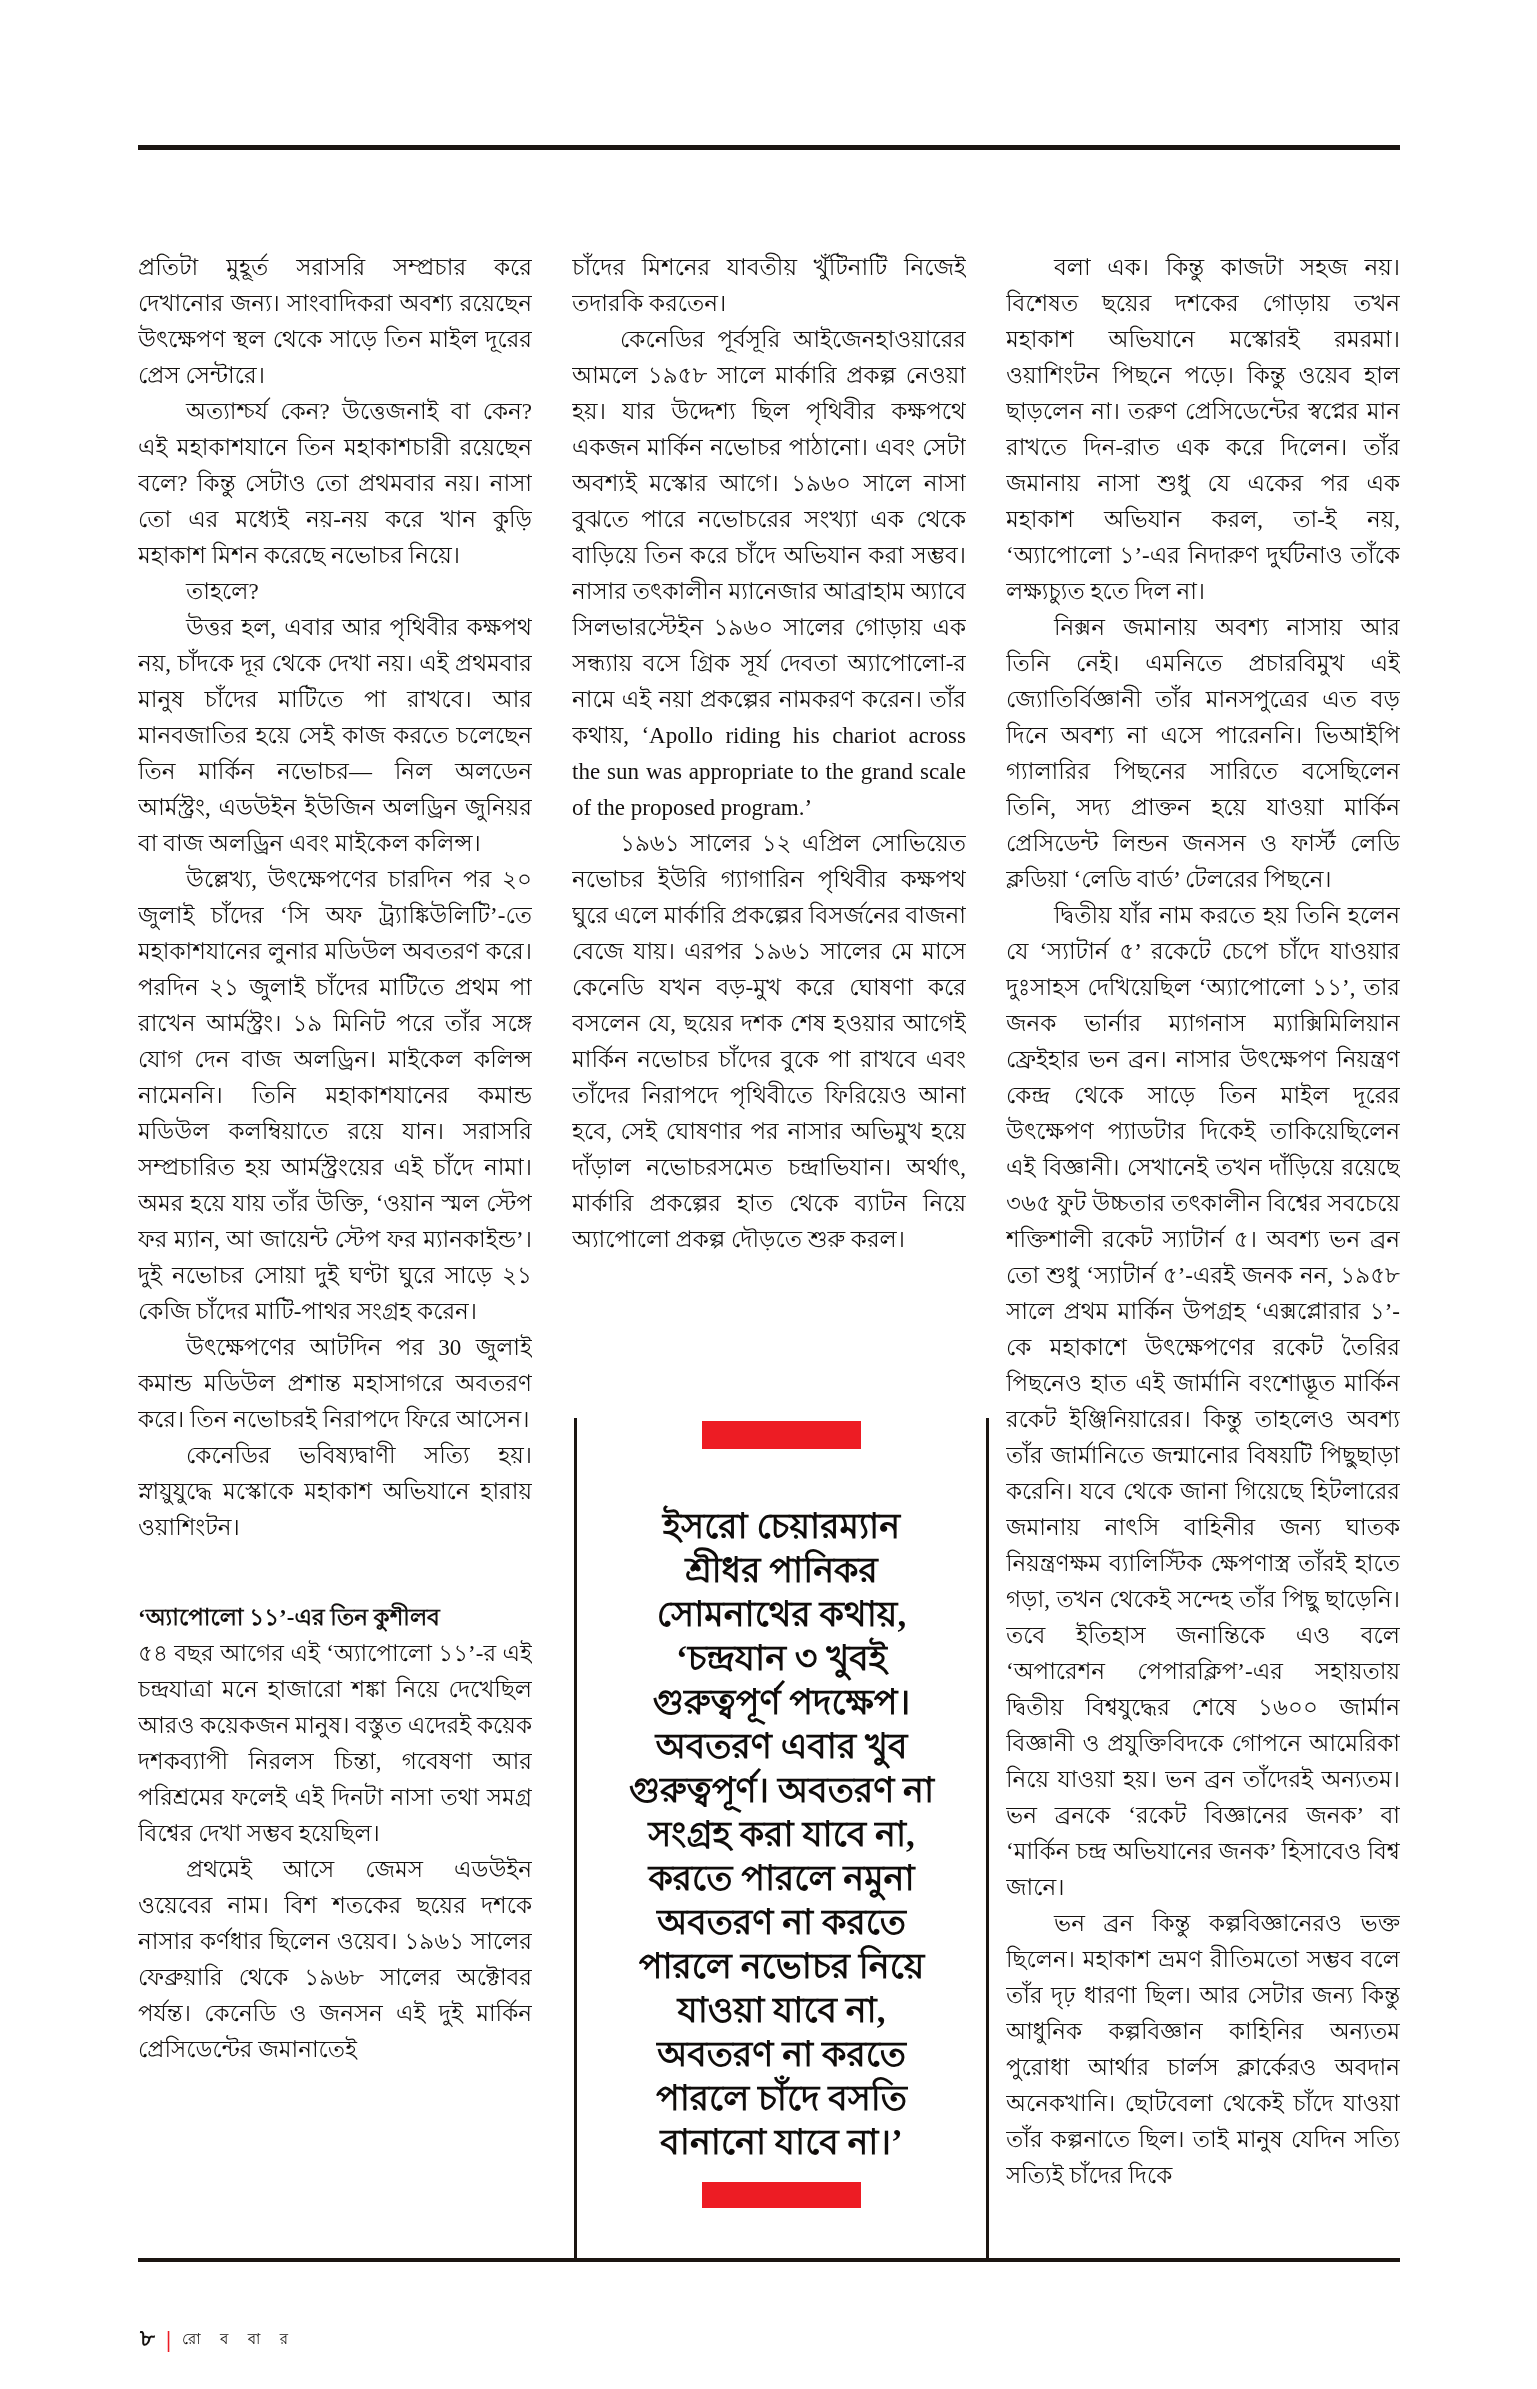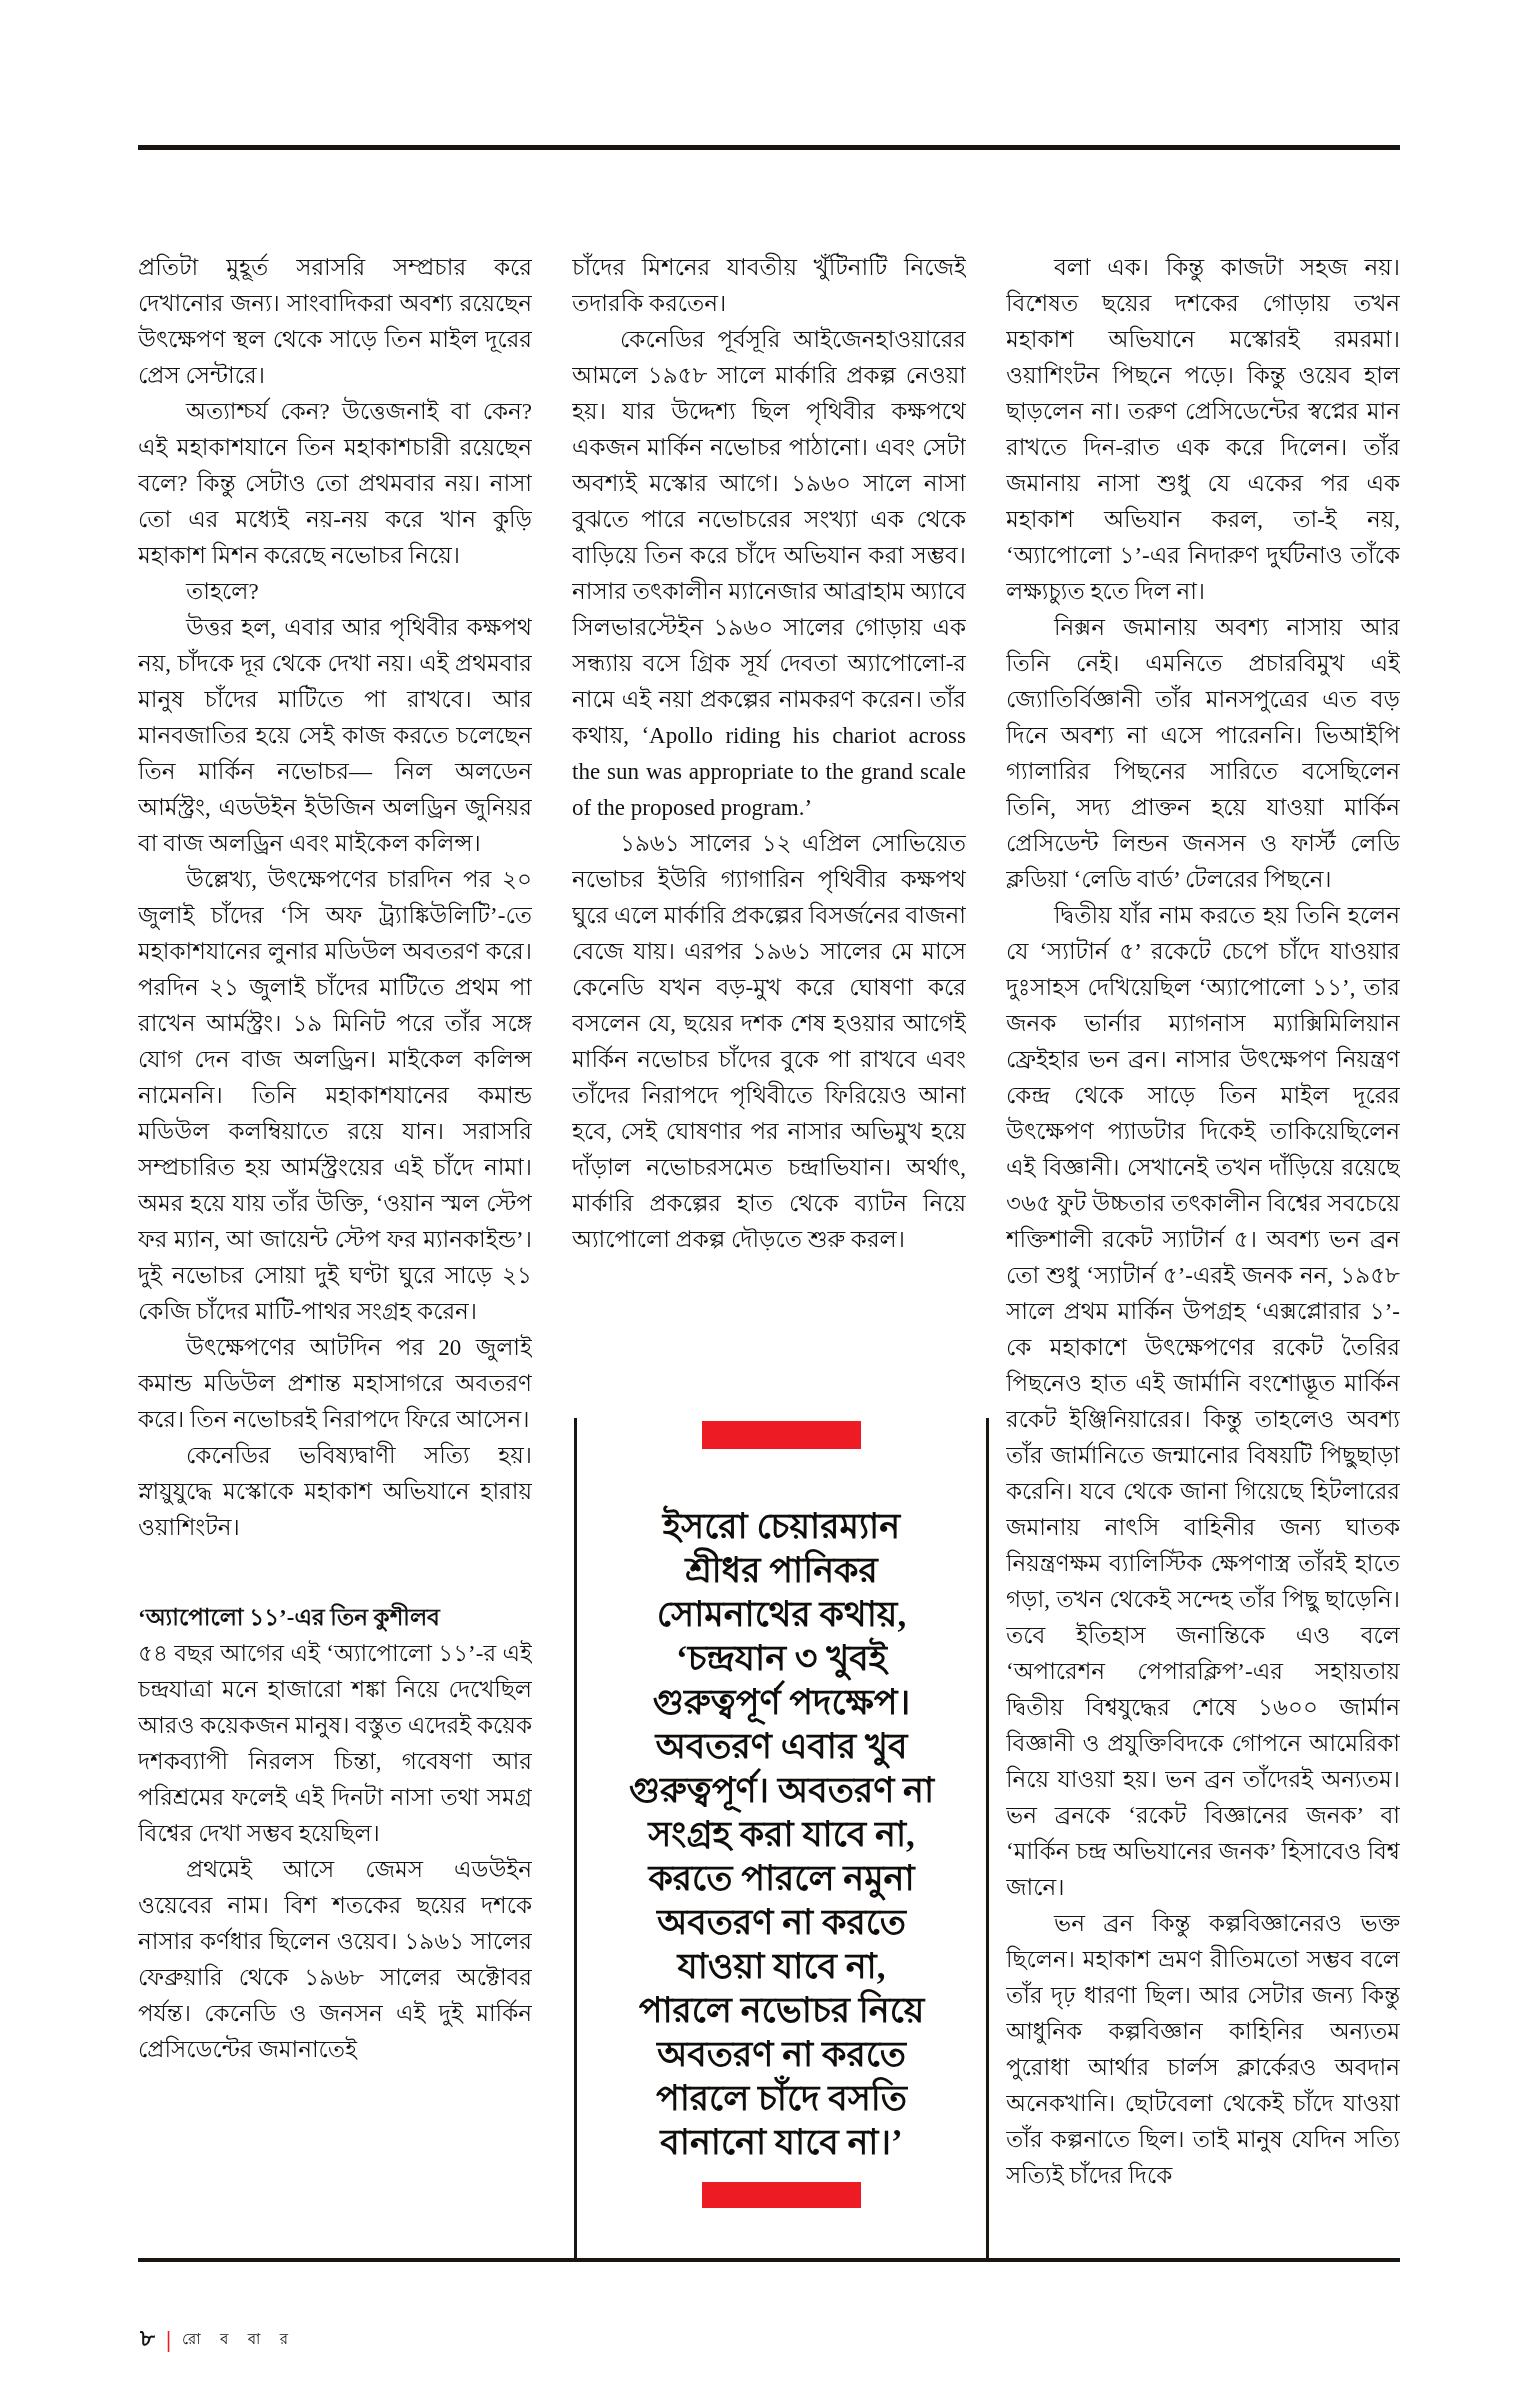--- a/index.html
+++ b/index.html
@@ -37,21 +37,21 @@
 
   <div class="top-rule"></div>
 
   <div class="columns">
     <div class="col">
         <p>প্রতিটা মুহূর্ত সরাসরি সম্প্রচার করে দেখানোর জন্য। সাংবাদিকরা অবশ্য রয়েছেন উৎক্ষেপণ স্থল থেকে সাড়ে তিন মাইল দূরের প্রেস সেন্টারে।</p>
         <p class="indent">অত্যাশ্চর্য কেন? উত্তেজনাই বা কেন? এই মহাকাশযানে তিন মহাকাশচারী রয়েছেন বলে? কিন্তু সেটাও তো প্রথমবার নয়। নাসা তো এর মধ্যেই নয়-নয় করে খান কুড়ি মহাকাশ মিশন করেছে নভোচর নিয়ে।</p>
         <p class="indent">তাহলে?</p>
         <p class="indent">উত্তর হল, এবার আর পৃথিবীর কক্ষপথ নয়, চাঁদকে দূর থেকে দেখা নয়। এই প্রথমবার মানুষ চাঁদের মাটিতে পা রাখবে। আর মানবজাতির হয়ে সেই কাজ করতে চলেছেন তিন মার্কিন নভোচর— নিল অলডেন আর্মস্ট্রং, এডউইন ইউজিন অলড্রিন জুনিয়র বা বাজ অলড্রিন এবং মাইকেল কলিন্স।</p>
         <p class="indent">উল্লেখ্য, উৎক্ষেপণের চারদিন পর ২০ জুলাই চাঁদের ‘সি অফ ট্র্যাঙ্কিউলিটি’-তে মহাকাশযানের লুনার মডিউল অবতরণ করে। পরদিন ২১ জুলাই চাঁদের মাটিতে প্রথম পা রাখেন আর্মস্ট্রং। ১৯ মিনিট পরে তাঁর সঙ্গে যোগ দেন বাজ অলড্রিন। মাইকেল কলিন্স নামেননি। তিনি মহাকাশযানের কমান্ড মডিউল কলম্বিয়াতে রয়ে যান। সরাসরি সম্প্রচারিত হয় আর্মস্ট্রংয়ের এই চাঁদে নামা। অমর হয়ে যায় তাঁর উক্তি, ‘ওয়ান স্মল স্টেপ ফর ম্যান, আ জায়েন্ট স্টেপ ফর ম্যানকাইন্ড’। দুই নভোচর সোয়া দুই ঘণ্টা ঘুরে সাড়ে ২১ কেজি চাঁদের মাটি-পাথর সংগ্রহ করেন।</p>
-        <p class="indent">উৎক্ষেপণের আটদিন পর 20 জুলাই কমান্ড মডিউল প্রশান্ত মহাসাগরে অবতরণ করে। তিন নভোচরই নিরাপদে ফিরে আসেন।</p>
+        <p class="indent">উৎক্ষেপণের আটদিন পর 30 জুলাই কমান্ড মডিউল প্রশান্ত মহাসাগরে অবতরণ করে। তিন নভোচরই নিরাপদে ফিরে আসেন।</p>
         <p class="indent">কেনেডির ভবিষ্যদ্বাণী সত্যি হয়। স্নায়ুযুদ্ধে মস্কোকে মহাকাশ অভিযানে হারায় ওয়াশিংটন।</p>
         <p class="subhead">‘অ্যাপোলো ১১’-এর তিন কুশীলব</p>
         <p>৫৪ বছর আগের এই ‘অ্যাপোলো ১১’-র এই চন্দ্রযাত্রা মনে হাজারো শঙ্কা নিয়ে দেখেছিল আরও কয়েকজন মানুষ। বস্তুত এদেরই কয়েক দশকব্যাপী নিরলস চিন্তা, গবেষণা আর পরিশ্রমের ফলেই এই দিনটা নাসা তথা সমগ্র বিশ্বের দেখা সম্ভব হয়েছিল।</p>
         <p class="indent">প্রথমেই আসে জেমস এডউইন ওয়েবের নাম। বিশ শতকের ছয়ের দশকে নাসার কর্ণধার ছিলেন ওয়েব। ১৯৬১ সালের ফেব্রুয়ারি থেকে ১৯৬৮ সালের অক্টোবর পর্যন্ত। কেনেডি ও জনসন এই দুই মার্কিন প্রেসিডেন্টের জমানাতেই</p>
       </div>
     <div class="col col-middle">
         <p>চাঁদের মিশনের যাবতীয় খুঁটিনাটি নিজেই তদারকি করতেন।</p>
         <p class="indent">কেনেডির পূর্বসূরি আইজেনহাওয়ারের আমলে ১৯৫৮ সালে মার্কারি প্রকল্প নেওয়া হয়। যার উদ্দেশ্য ছিল পৃথিবীর কক্ষপথে একজন মার্কিন নভোচর পাঠানো। এবং সেটা অবশ্যই মস্কোর আগে। ১৯৬০ সালে নাসা বুঝতে পারে নভোচরের সংখ্যা এক থেকে বাড়িয়ে তিন করে চাঁদে অভিযান করা সম্ভব। নাসার তৎকালীন ম্যানেজার আব্রাহাম অ্যাবে সিলভারস্টেইন ১৯৬০ সালের গোড়ায় এক সন্ধ্যায় বসে গ্রিক সূর্য দেবতা অ্যাপোলো-র নামে এই নয়া প্রকল্পের নামকরণ করেন। তাঁর কথায়, ‘Apollo riding his chariot across the sun was appropriate to the grand scale of the proposed program.’</p>
         <p class="indent">১৯৬১ সালের ১২ এপ্রিল সোভিয়েত নভোচর ইউরি গ্যাগারিন পৃথিবীর কক্ষপথ ঘুরে এলে মার্কারি প্রকল্পের বিসর্জনের বাজনা বেজে যায়। এরপর ১৯৬১ সালের মে মাসে কেনেডি যখন বড়-মুখ করে ঘোষণা করে বসলেন যে, ছয়ের দশক শেষ হওয়ার আগেই মার্কিন নভোচর চাঁদের বুকে পা রাখবে এবং তাঁদের নিরাপদে পৃথিবীতে ফিরিয়েও আনা হবে, সেই ঘোষণার পর নাসার অভিমুখ হয়ে দাঁড়াল নভোচরসমেত চন্দ্রাভিযান। অর্থাৎ, মার্কারি প্রকল্পের হাত থেকে ব্যাটন নিয়ে অ্যাপোলো প্রকল্প দৌড়তে শুরু করল।</p>
       </div>
@@ -69,22 +69,22 @@
         <div>ইসরো চেয়ারম্যান</div>
         <div>শ্রীধর পানিকর</div>
         <div>সোমনাথের কথায়,</div>
         <div>‘চন্দ্রযান ৩ খুবই</div>
         <div>গুরুত্বপূর্ণ পদক্ষেপ।</div>
         <div>অবতরণ এবার খুব</div>
         <div>গুরুত্বপূর্ণ। অবতরণ না</div>
         <div>সংগ্রহ করা যাবে না,</div>
         <div>করতে পারলে নমুনা</div>
         <div>অবতরণ না করতে</div>
+        <div>পারলে নভোচর নিয়ে</div>
         <div>যাওয়া যাবে না,</div>
-        <div>পারলে নভোচর নিয়ে</div>
         <div>অবতরণ না করতে</div>
         <div>পারলে চাঁদে বসতি</div>
         <div>বানানো যাবে না।’</div>
       </div>
     <div class="red-bar bottom" style="background: rgb(237, 28, 36);"></div>
   </div>
 
   <div class="bottom-rule"></div>
 
   <div class="footer">

